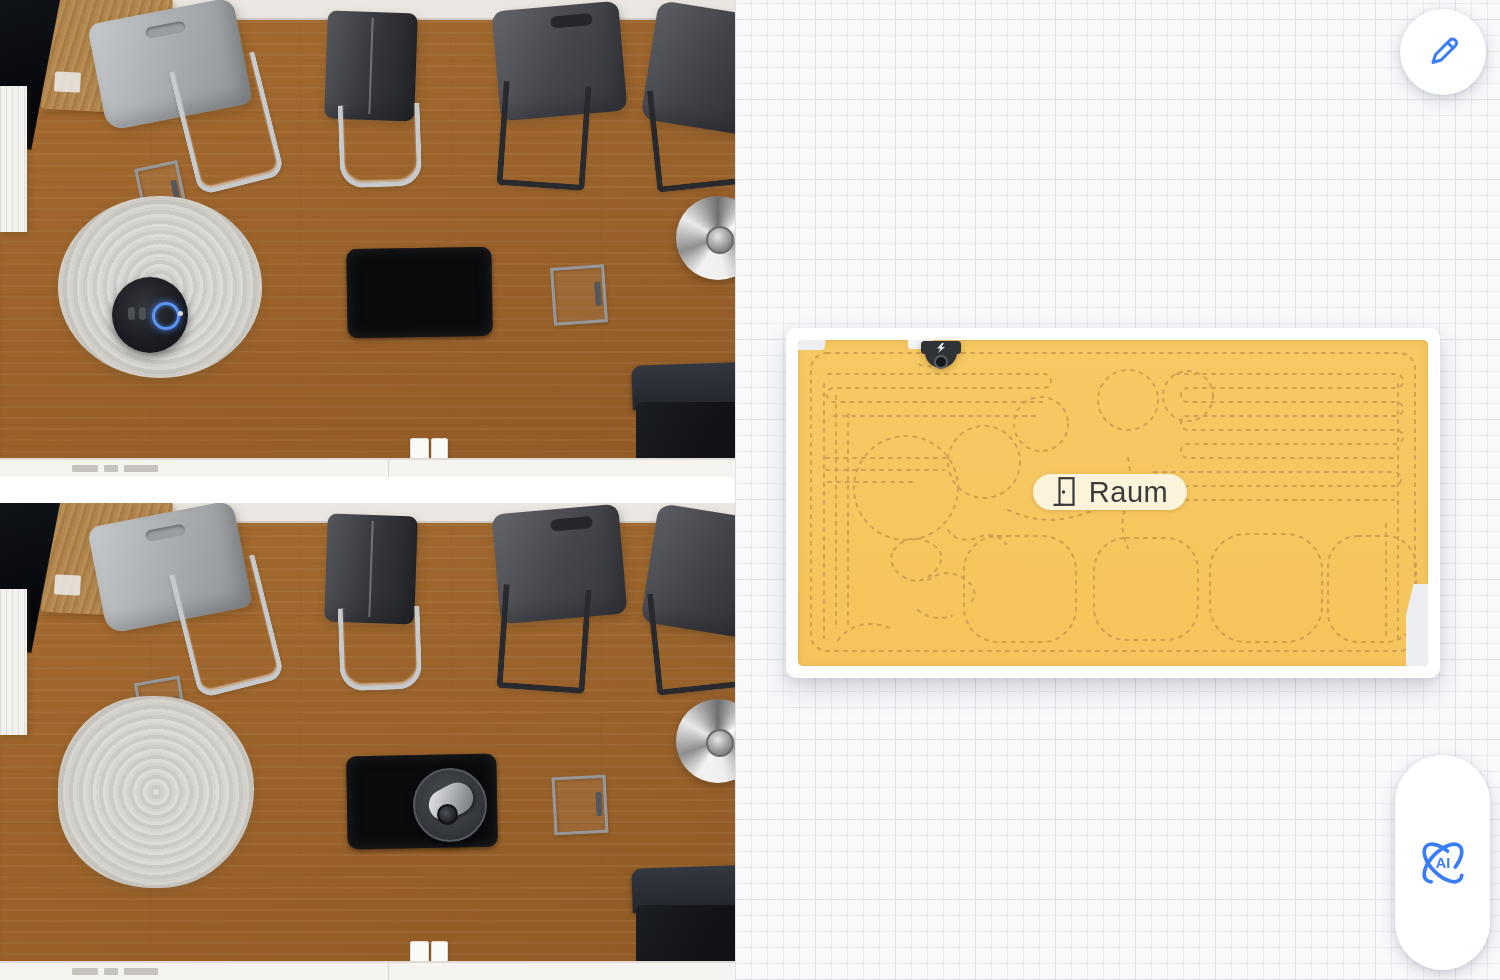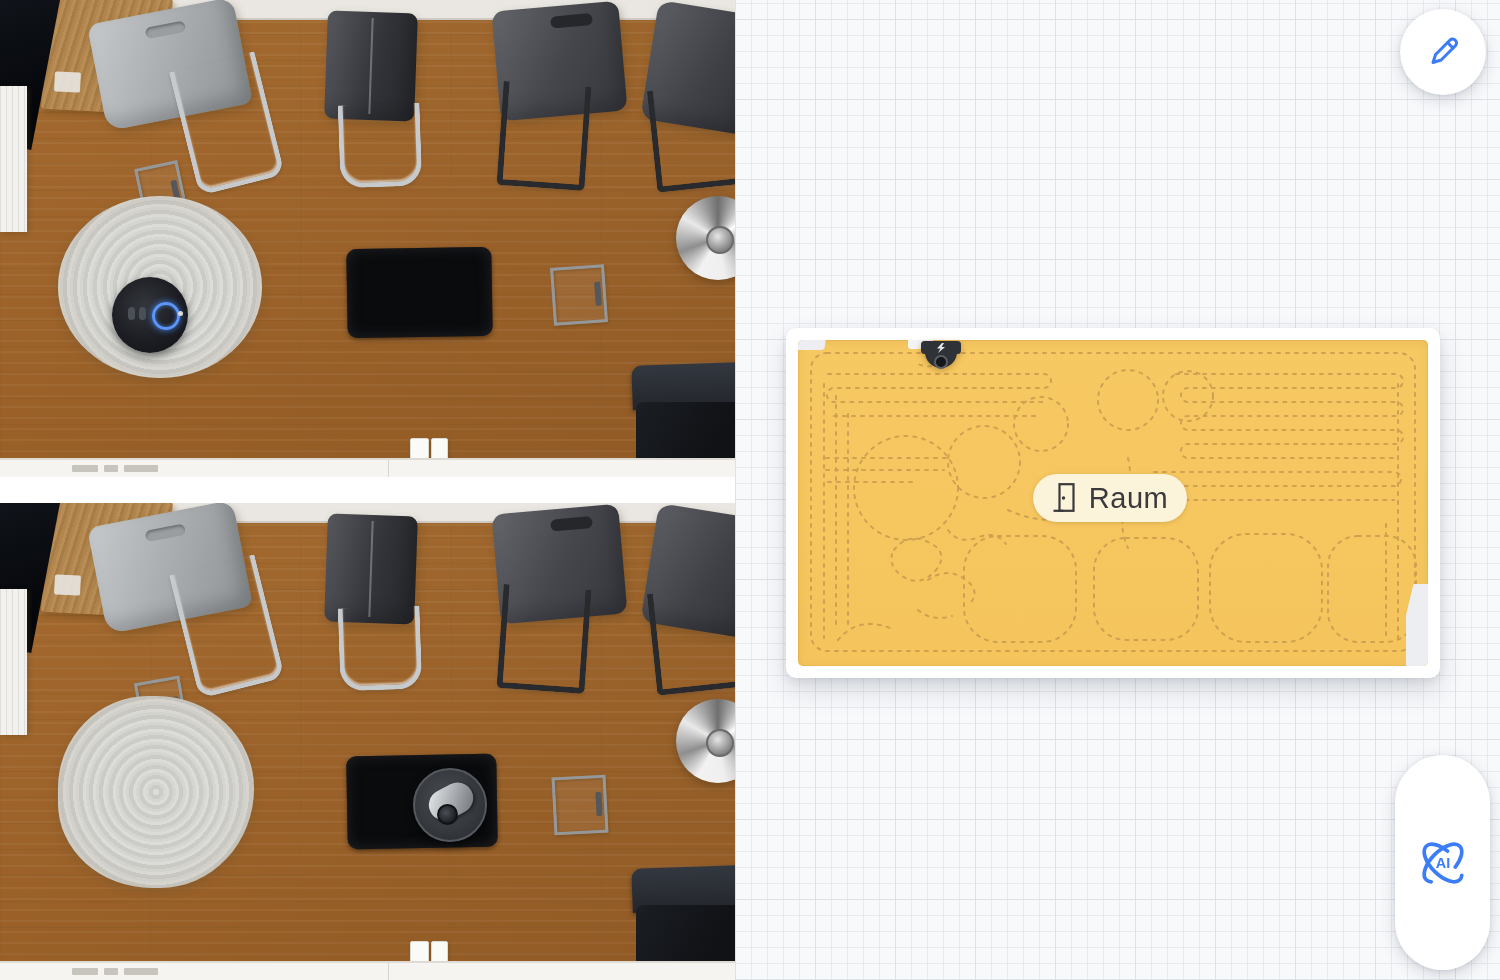--- a/index.html
+++ b/index.html
@@ -119,21 +119,21 @@
     box-shadow:0 12px 26px rgba(55,65,90,.18),0 3px 8px rgba(55,65,90,.10);}
   .map-canvas{position:absolute;inset:12px;border-radius:5px;overflow:hidden;
     background:linear-gradient(180deg,#F7C963 0%,#F5C45C 100%);
     box-shadow:inset 0 2px 8px rgba(180,130,40,.22), inset 0 0 0 1px rgba(200,150,60,.18);}
   .paths-svg{position:absolute;inset:0;width:100%;height:100%;}
   .notch{position:absolute;background:#EDEEF1;}
   .notch-tl{left:0;top:0;width:27px;height:10px;border-radius:0 0 3px 0;transform:skewX(-8deg);}
   .notch-tc{left:110px;top:0;width:25px;height:9px;background:#F3F4F6;border-radius:0 0 3px 3px;}
   .notch-br{left:608px;top:244px;width:22px;height:82px;clip-path:polygon(34% 0,100% 0,100% 100%,0 100%,0 38%);}
   .dock{position:absolute;left:132px;top:6px;width:46px;height:50px;filter:drop-shadow(0 2px 3px rgba(120,80,20,.4));}
-  .room-pill{position:absolute;left:235px;top:134px;width:154px;height:48px;border-radius:24px;
+  .room-pill{position:absolute;left:235px;top:134px;width:154px;height:36px;border-radius:24px;
     background:#FBF3DA;display:flex;align-items:center;justify-content:center;gap:11px;
     box-shadow:0 1px 4px rgba(170,130,55,.4);cursor:pointer;}
   .room-pill .lbl{font-size:29px;color:#3A3A3C;letter-spacing:.5px;}
   .fab{position:absolute;background:#FFFFFF;display:flex;align-items:center;justify-content:center;
     box-shadow:0 5px 16px rgba(60,72,95,.20),0 1px 4px rgba(60,72,95,.12);cursor:pointer;}
   .edit-btn{left:665px;top:9px;width:86px;height:86px;border-radius:50%;}
   .ai-btn{left:660px;top:755px;width:95px;height:215px;border-radius:48px;}
 </style>
 </head>
 <body>

